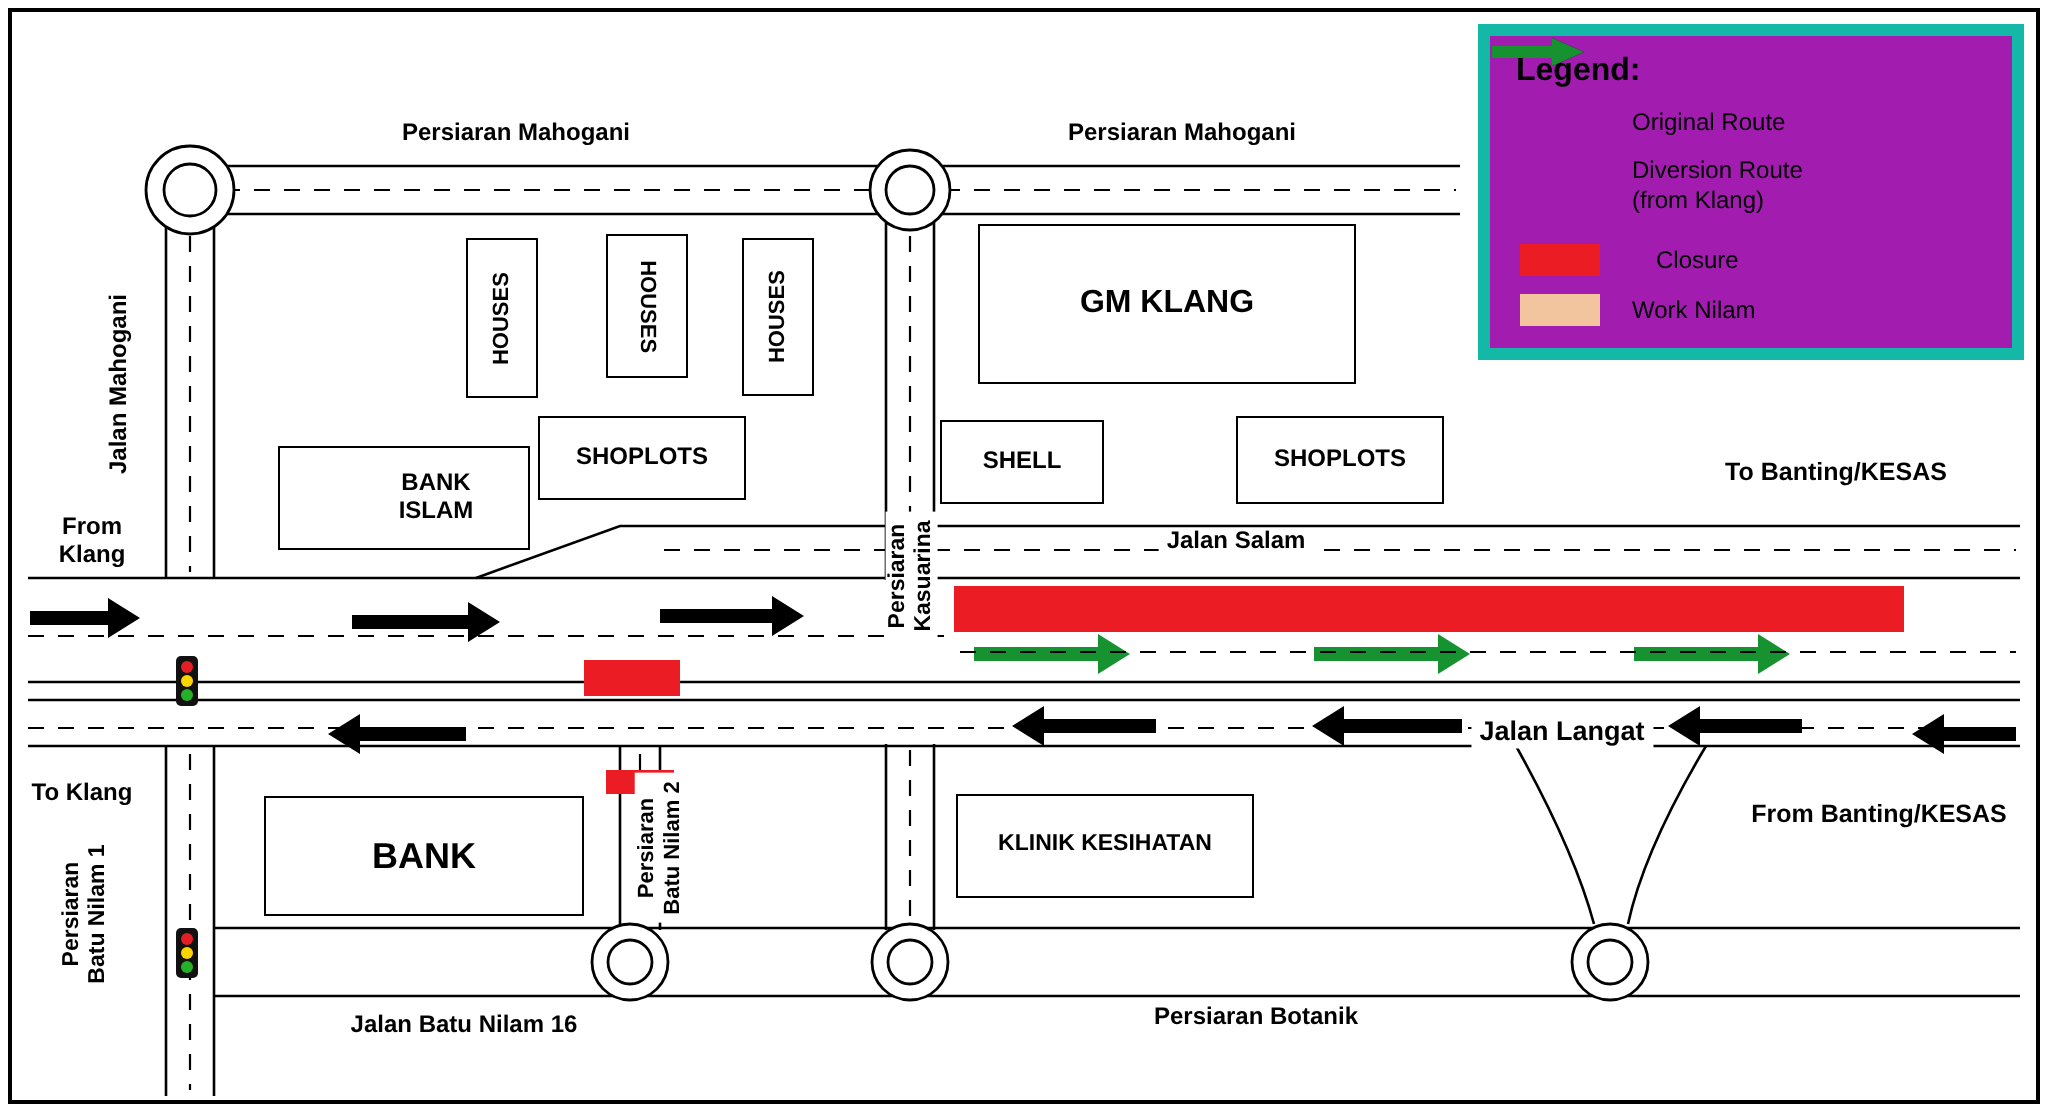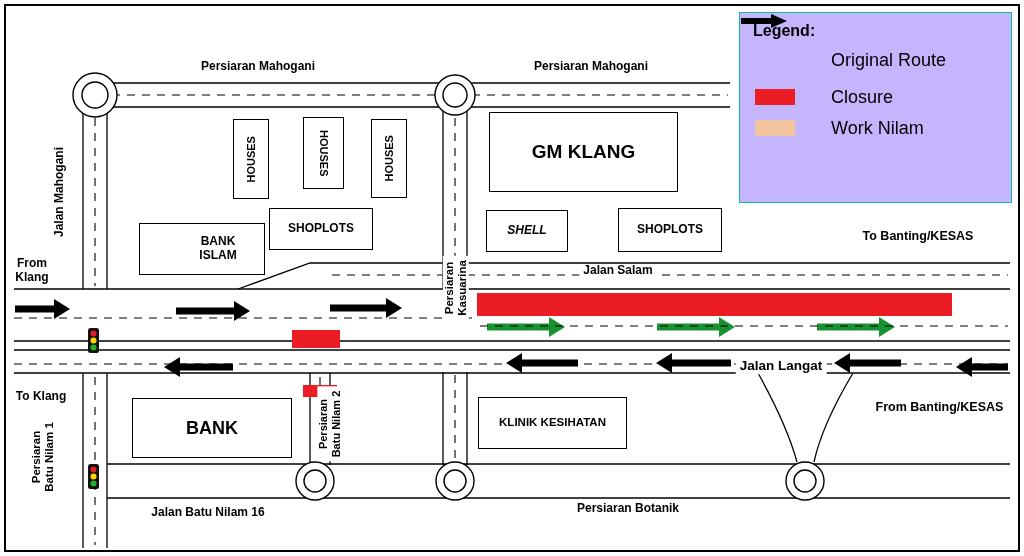--- a/index.html
+++ b/index.html
@@ -13,26 +13,26 @@
   .lbl{position:absolute;font-weight:bold;font-size:12px;color:#000;text-align:center;
        transform:translate(-50%,-50%);line-height:1.15;}
   .rot{transform:translate(-50%,-50%) rotate(-90deg);white-space:nowrap;}
   .bgw{background:#fff;padding:0 4px;}
   .nw{white-space:nowrap;}
   .bld{position:absolute;border:1.3px solid #000;background:#fff;display:flex;
        align-items:center;justify-content:center;font-weight:bold;font-size:12px;
        text-align:center;line-height:1.15;}
   .vtext{transform:rotate(-90deg);white-space:nowrap;font-size:11px;}
   .vtext2{transform:rotate(90deg);white-space:nowrap;font-size:11px;}
-  .legend{position:absolute;left:739px;top:12px;width:273px;height:191px;
-          border:1px solid #14b8a6;background:#c4b5fd;box-sizing:border-box;}
+  .legend{position:absolute;left:739px;top:12px;width:273px;height:168px;
+          border:6px solid #14b8a6;background:#a21caf;box-sizing:border-box;}
   .legend-title{font-size:16px;font-weight:bold;margin:9px 0 2px 13px;}
   .lrow{display:flex;align-items:center;margin:9px 0 0 15px;}
   .licon{width:48px;flex:0 0 48px;display:flex;align-items:center;}
-  .ltext{font-size:18px;margin-left:28px;line-height:1.25;}
+  .ltext{font-size:12px;margin-left:8px;line-height:1.25;}
   .swatch{width:40px;height:16px;display:inline-block;}
 </style>
 </head>
 <body>
 
 <div id="stage">
 
   <svg width="1024" height="556" viewBox="0 0 1024 556">
 
     <g>
@@ -158,30 +158,30 @@
 
   <div class="bld" style="left:233px;top:119px;width:34px;height:78px;">
     <span class="vtext">HOUSES</span>
   </div>
   <div class="bld" style="left:303px;top:117px;width:39px;height:70px;">
     <span class="vtext2">HOUSES</span>
   </div>
   <div class="bld" style="left:371px;top:119px;width:34px;height:77px;">
     <span class="vtext">HOUSES</span>
   </div>
-  <div class="bld" style="left:489px;top:112px;width:187px;height:78px;font-size:19px;">
+  <div class="bld" style="left:489px;top:112px;width:187px;height:78px;font-size:16px;">
     <span>GM KLANG</span>
   </div>
   <div class="bld" style="left:139px;top:223px;width:92px;height:50px;padding-left:32px;">
     <span style="max-width:52px;display:inline-block;">BANK ISLAM</span>
   </div>
   <div class="bld" style="left:269px;top:208px;width:102px;height:40px;">
     <span>SHOPLOTS</span>
   </div>
-  <div class="bld" style="left:486px;top:210px;width:80px;height:40px;font-style:italic;">
+  <div class="bld" style="left:470px;top:210px;width:80px;height:40px;">
     <span>SHELL</span>
   </div>
   <div class="bld" style="left:618px;top:208px;width:102px;height:42px;">
     <span>SHOPLOTS</span>
   </div>
   <div class="bld" style="left:132px;top:398px;width:158px;height:58px;font-size:18px;">
     <span>BANK</span>
   </div>
   <div class="bld" style="left:478px;top:397px;width:147px;height:50px;font-size:11.5px;justify-content:center;">
     <span>KLINIK KESIHATAN</span>
@@ -202,43 +202,55 @@
   <div class="lbl rot" style="left:43px;top:457px;font-size:11.5px;">
     <span style="display:block;">Persiaran</span>
     <span style="display:block;">Batu Nilam 1</span>
   </div>
 
   <div class="lbl rot bgw" style="left:330px;top:424px;font-size:11px;">
     <span style="display:block;">Persiaran</span>
     <span style="display:block;">Batu Nilam 2</span>
   </div>
 
-  <div class="lbl nw" style="left:208px;top:513px;text-align:right;">Jalan Batu Nilam 16</div>
+  <div class="lbl nw" style="left:232px;top:513px;text-align:right;">Jalan Batu Nilam 16</div>
   <div class="lbl nw" style="left:628px;top:509px;">Persiaran Botanik</div>
 
-  <div class="lbl" style="left:32px;top:271px;width:46px;">From Klang</div>
+  <div class="lbl" style="left:46px;top:271px;width:46px;">From Klang</div>
   <div class="lbl nw" style="left:41px;top:397px;">To Klang</div>
   <div class="lbl nw" style="left:918px;top:236px;font-size:12.5px;">To Banting/KESAS</div>
   <div class="lbl nw" style="left:920px;top:407px;font-size:12.5px;padding-left:39px;">From Banting/KESAS</div>
 
   <div class="legend">
     <div class="legend-title">Legend:</div>
 
     <div class="lrow">
       <span class="licon">
         <svg width="48" height="16" viewBox="0 0 48 16">
           <line x1="1" y1="8" x2="31" y2="8" stroke="#000" stroke-width="6"></line>
           <polygon points="31,1 47,8 31,15" fill="#000"></polygon>
         </svg>
       </span>
       <span class="ltext">Original Route</span>
     </div>
 
-
-    <div class="lrow" style="margin-top:14px;">
+    <div class="lrow">
+      <span class="licon">
+        <svg width="48" height="16" viewBox="0 0 48 16">
+          <line x1="1" y1="8" x2="31" y2="8" style="stroke:var(--diversion)" stroke-width="6"></line>
+          <polygon points="31,1 47,8 31,15" style="fill:var(--diversion)"></polygon>
+        </svg>
+      </span>
+      <span class="ltext">
+        <span style="display:block;">Diversion Route</span>
+        <span style="display:block;">(from Klang)</span>
+      </span>
+    </div>
+
+    <div class="lrow" style="margin-top:14px;gap:12px;">
       <span class="licon">
         <span class="swatch" style="background:var(--closure);"></span>
       </span>
       <span class="ltext">Closure</span>
     </div>
 
     <div class="lrow">
       <span class="licon">
         <span class="swatch" style="background:var(--work_area);"></span>
       </span>

